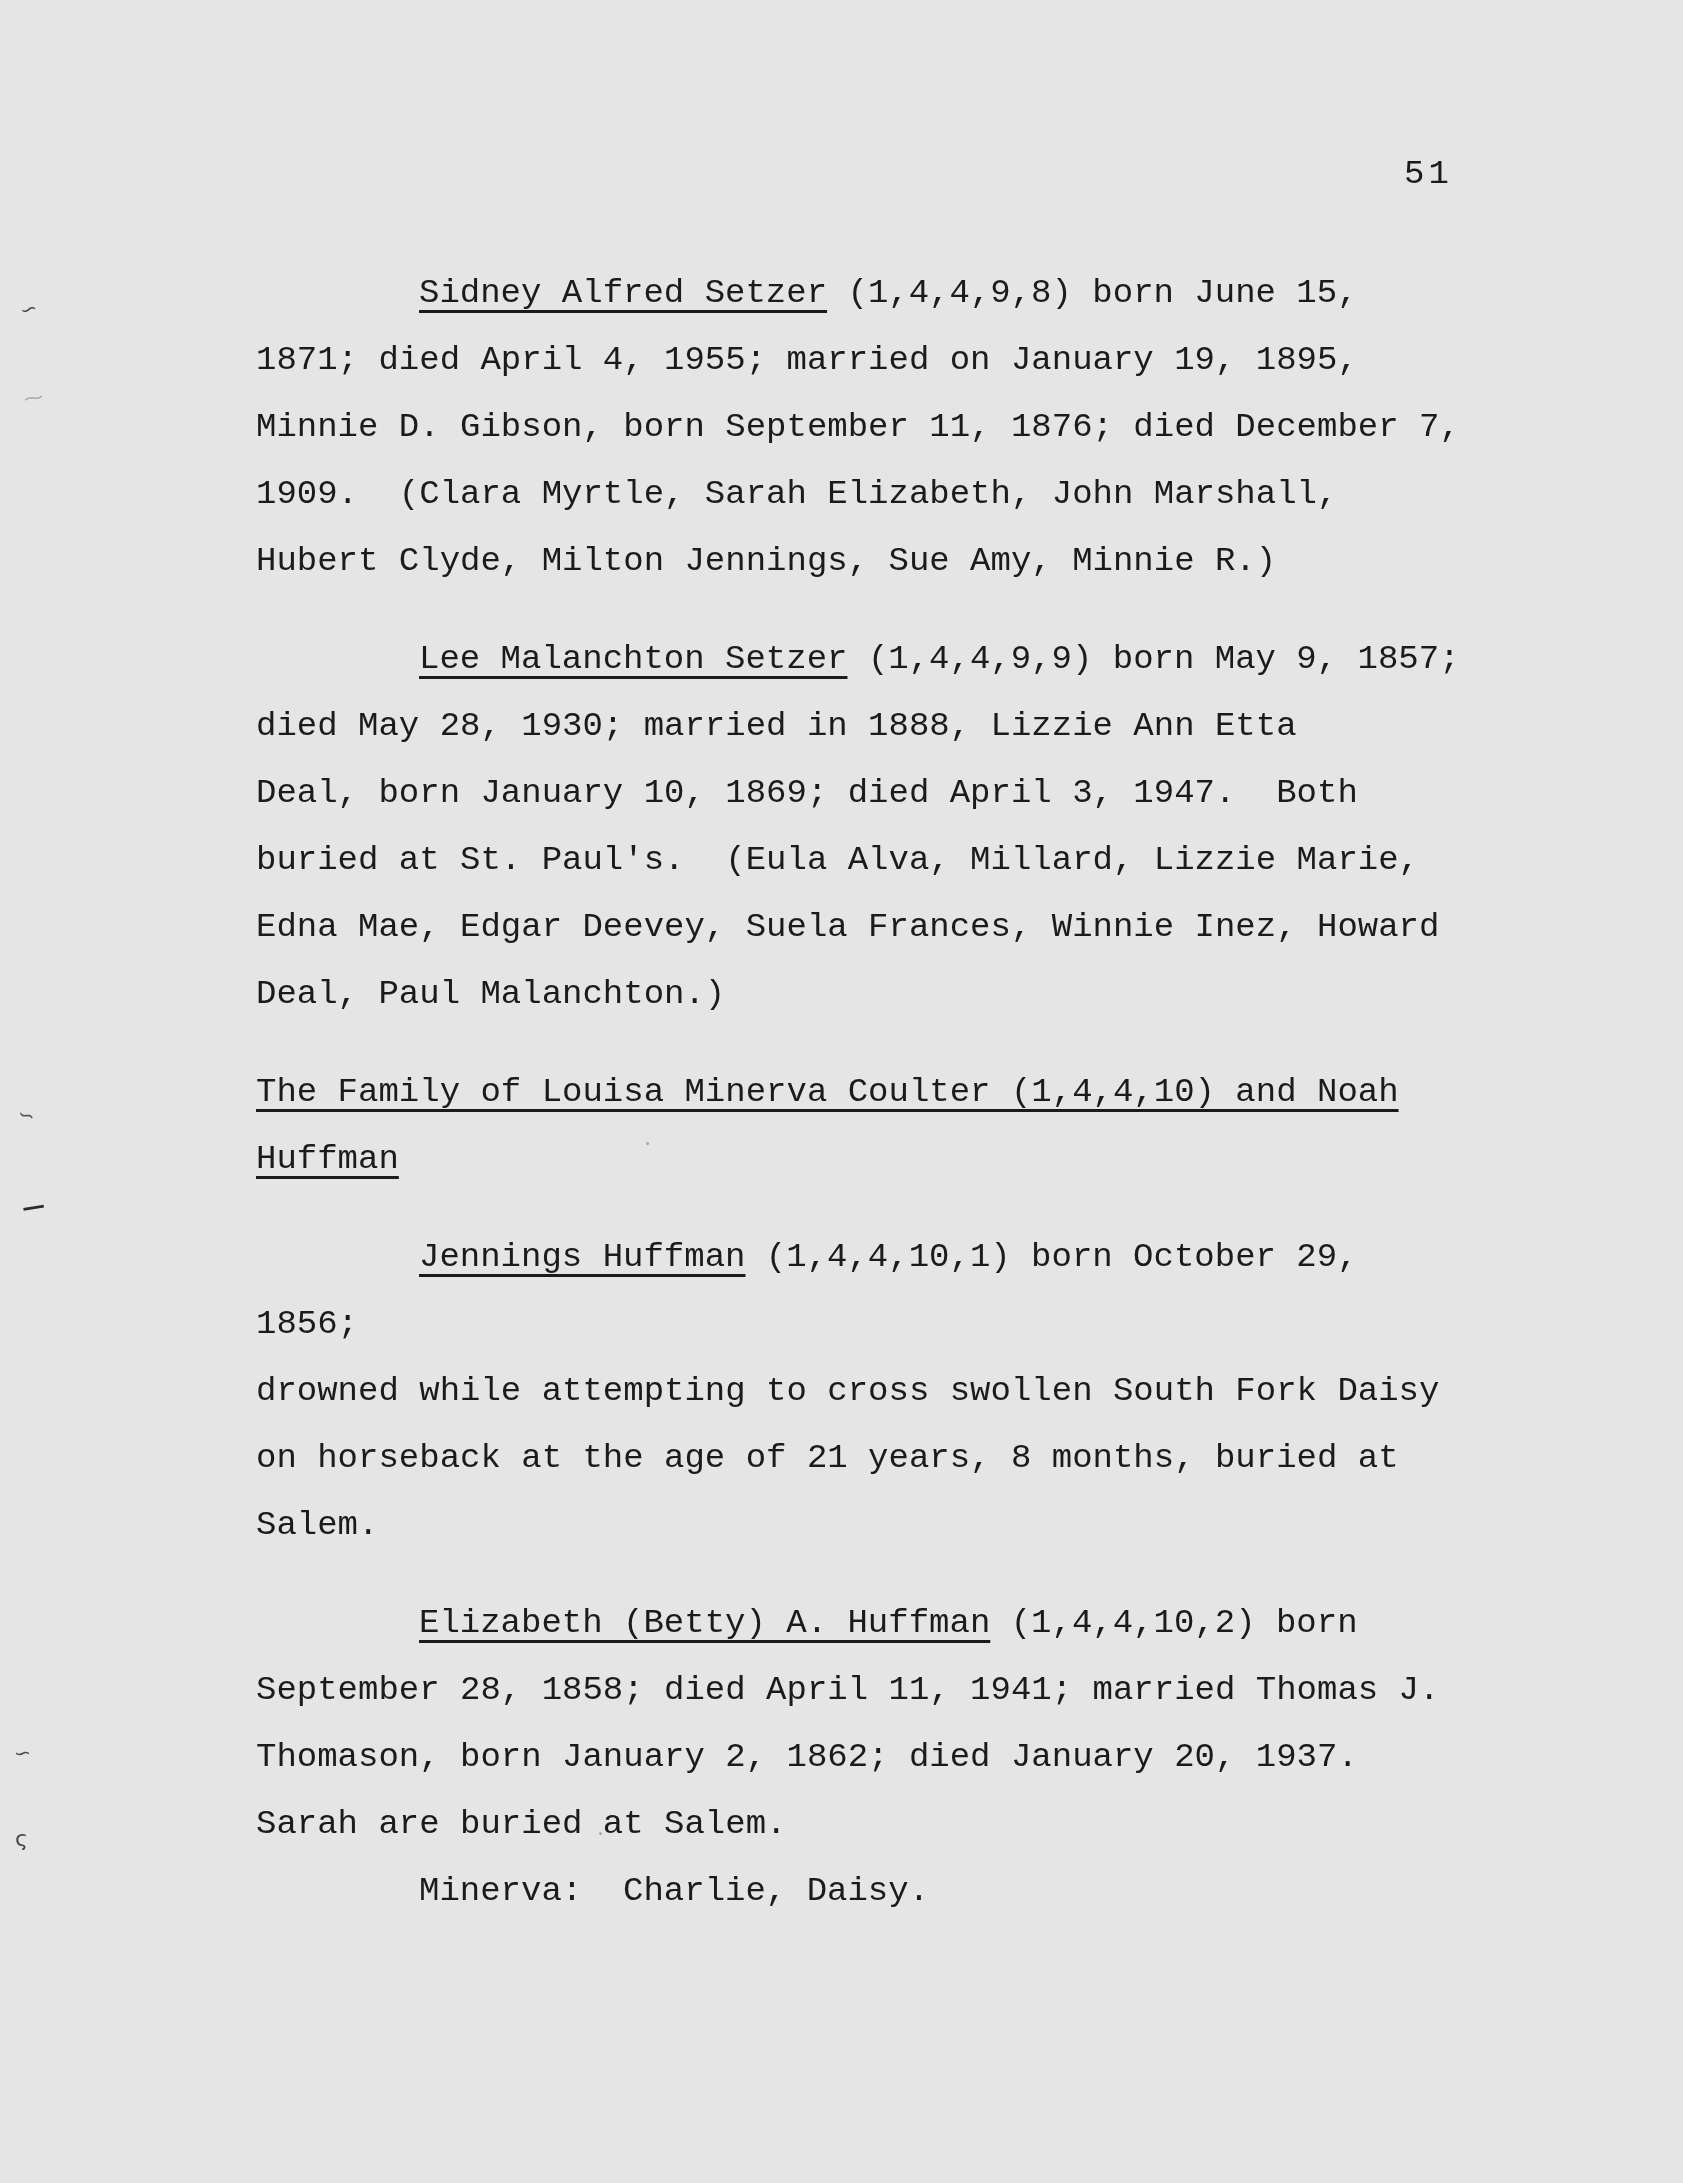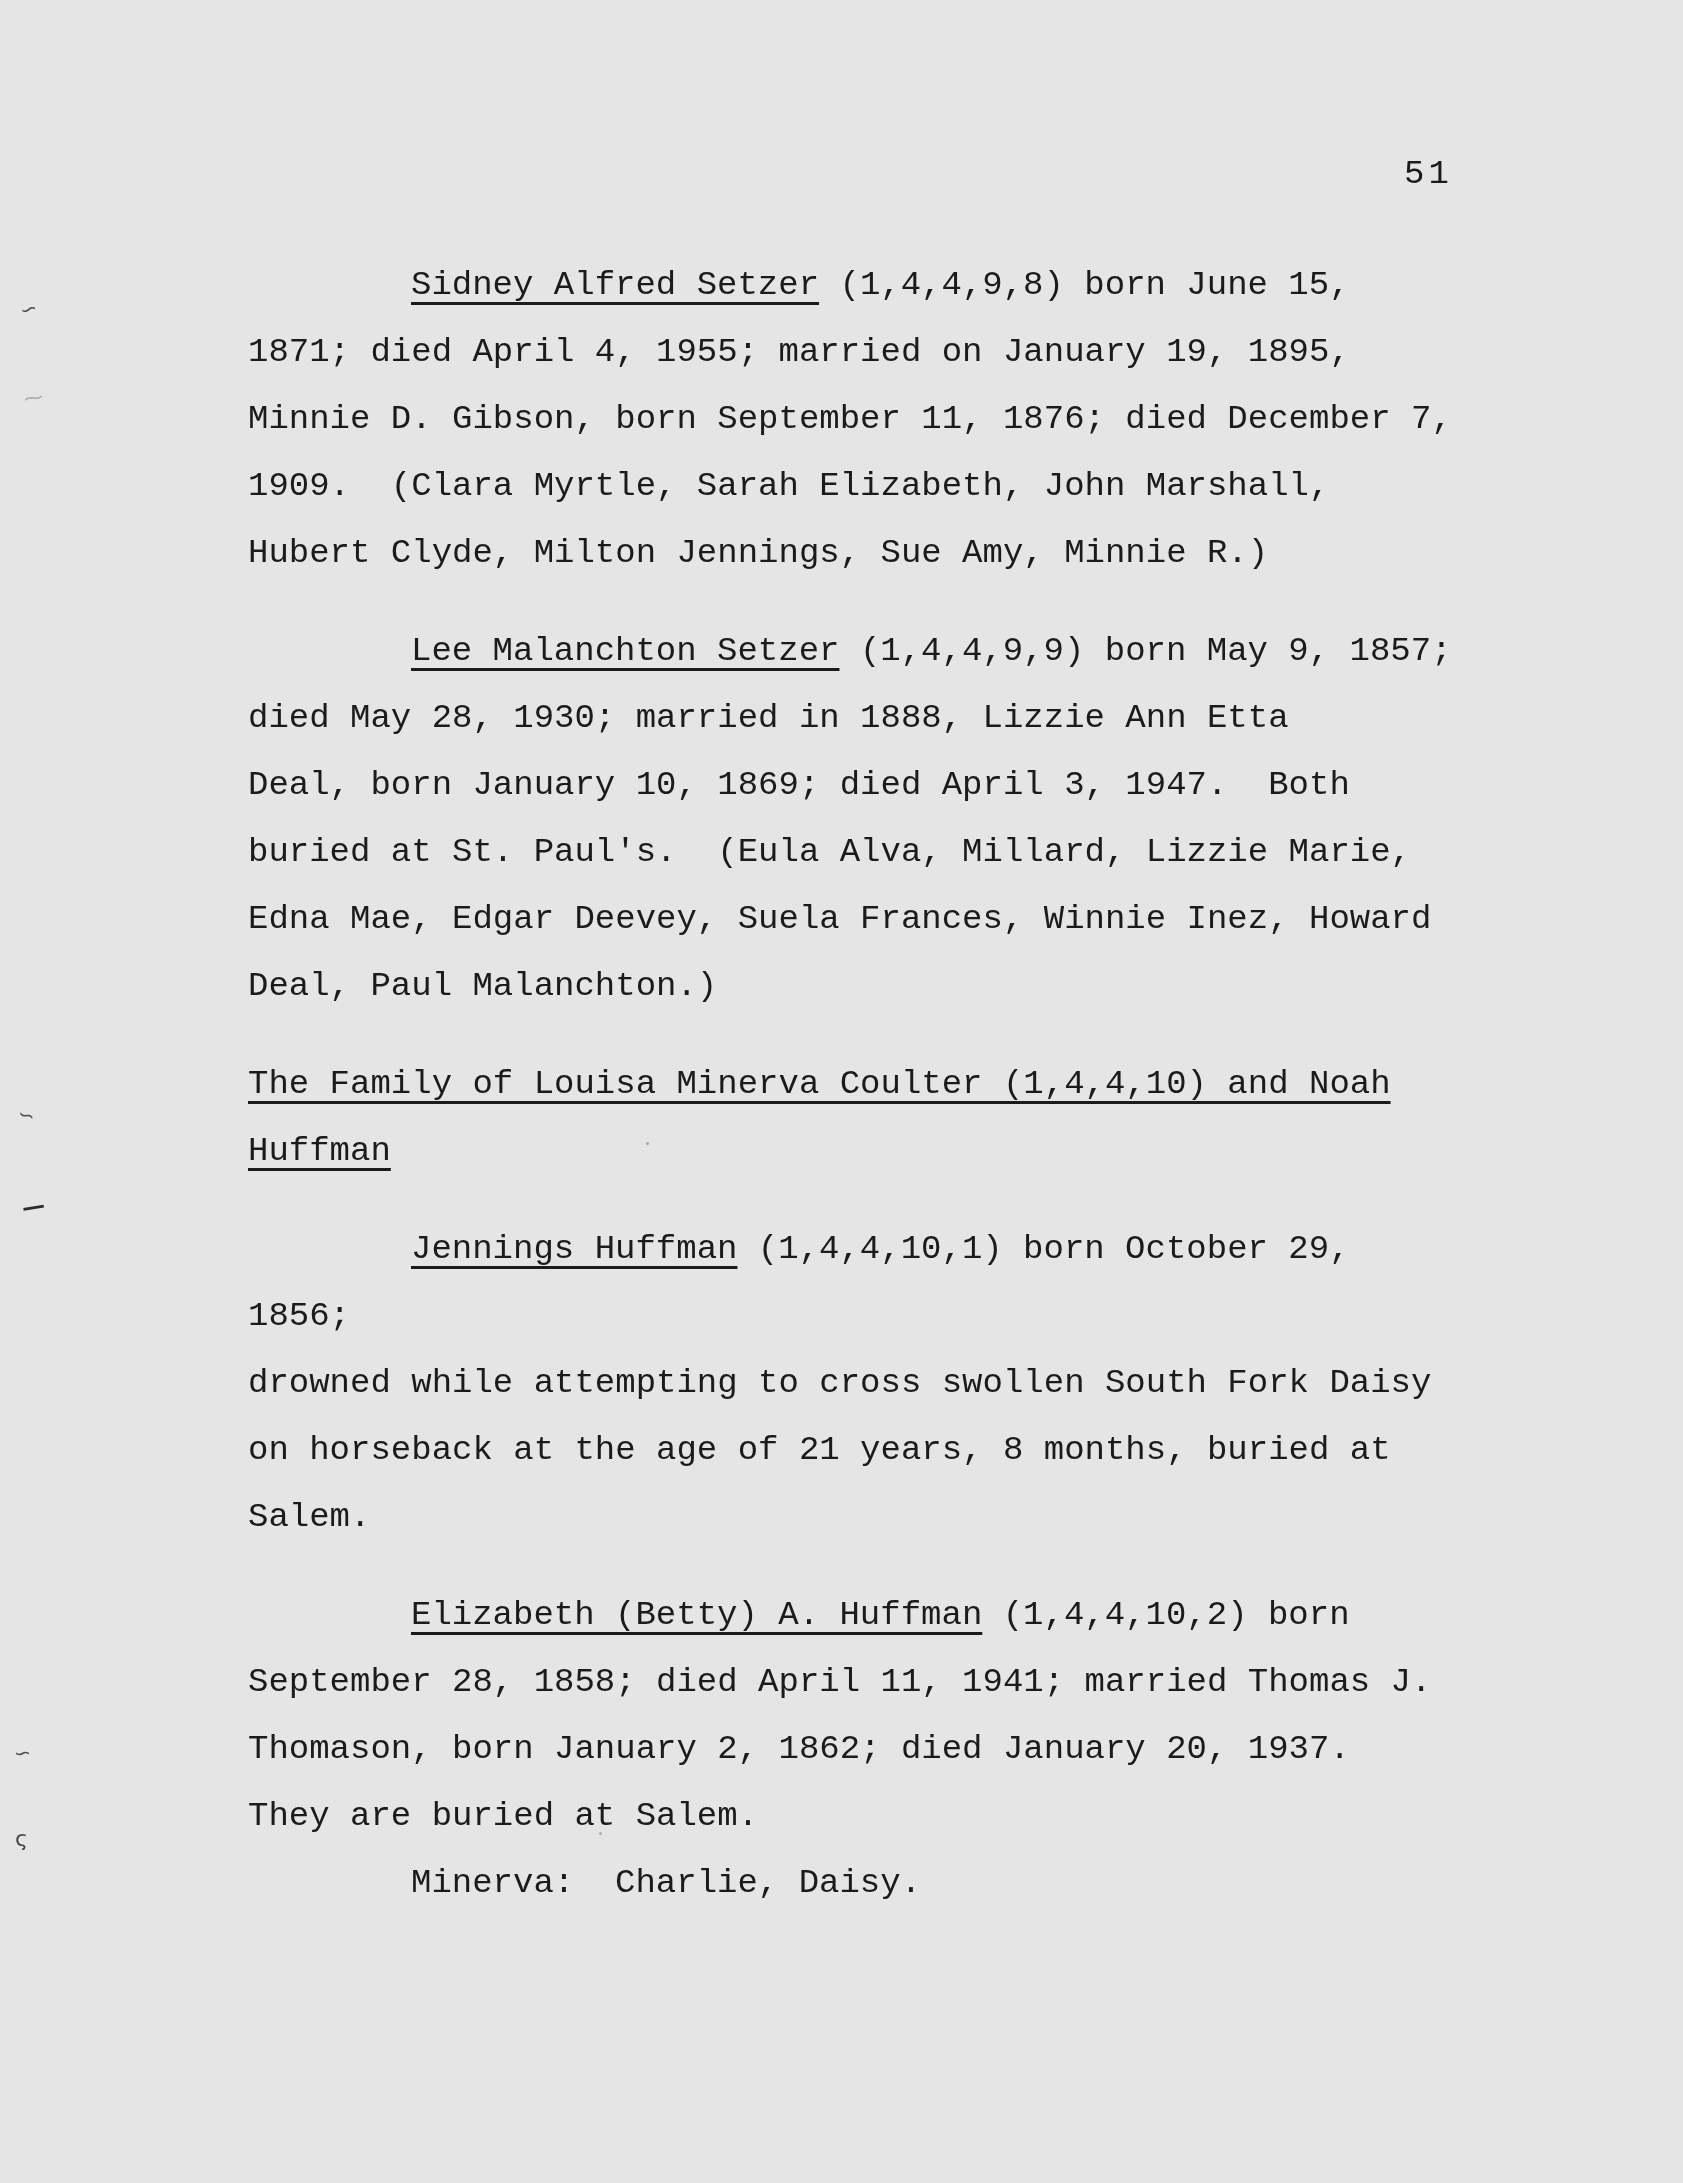--- a/index.html
+++ b/index.html
@@ -25,21 +25,21 @@
     letter-spacing: 4.1px;
   }
   .content {
     position: absolute;
     left: 244px;
     top: 248px;
     width: 1229px;
     font-size: 34px;
     line-height: 67px;
   }
-  .para { margin: 4px; }
+  .para { margin: 12px; }
   .para + .para, .heading + .para, .para + .heading { margin-top: 31px; }
   .line {
     white-space: pre-wrap;
     line-height: 67px;
     min-height: 67px;
   }
   .line.indent { text-indent: 163px; }
   .u {
     text-decoration: underline;
     text-decoration-thickness: 2.7px;
@@ -113,19 +113,19 @@
       <div class="line indent"><span class="u">Jennings Huffman</span><span> (1,4,4,10,1) born October 29, 1856;</span></div>
       <div class="line">drowned while attempting to cross swollen South Fork Daisy</div>
       <div class="line">on horseback at the age of 21 years, 8 months, buried at</div>
       <div class="line">Salem.</div>
     </div>
 
     <div class="para">
       <div class="line indent"><span class="u">Elizabeth (Betty) A. Huffman</span><span> (1,4,4,10,2) born</span></div>
       <div class="line">September 28, 1858; died April 11, 1941; married Thomas J.</div>
       <div class="line">Thomason, born January 2, 1862; died January 20, 1937.</div>
-      <div class="line">They are buried at Salem.</div>
+      <div class="line">Sarah are buried at Salem.</div>
       <div class="line indent">Minerva:  Charlie, Daisy.</div>
     </div>
 
   </div>
 </div>
 
 
 </body></html>

